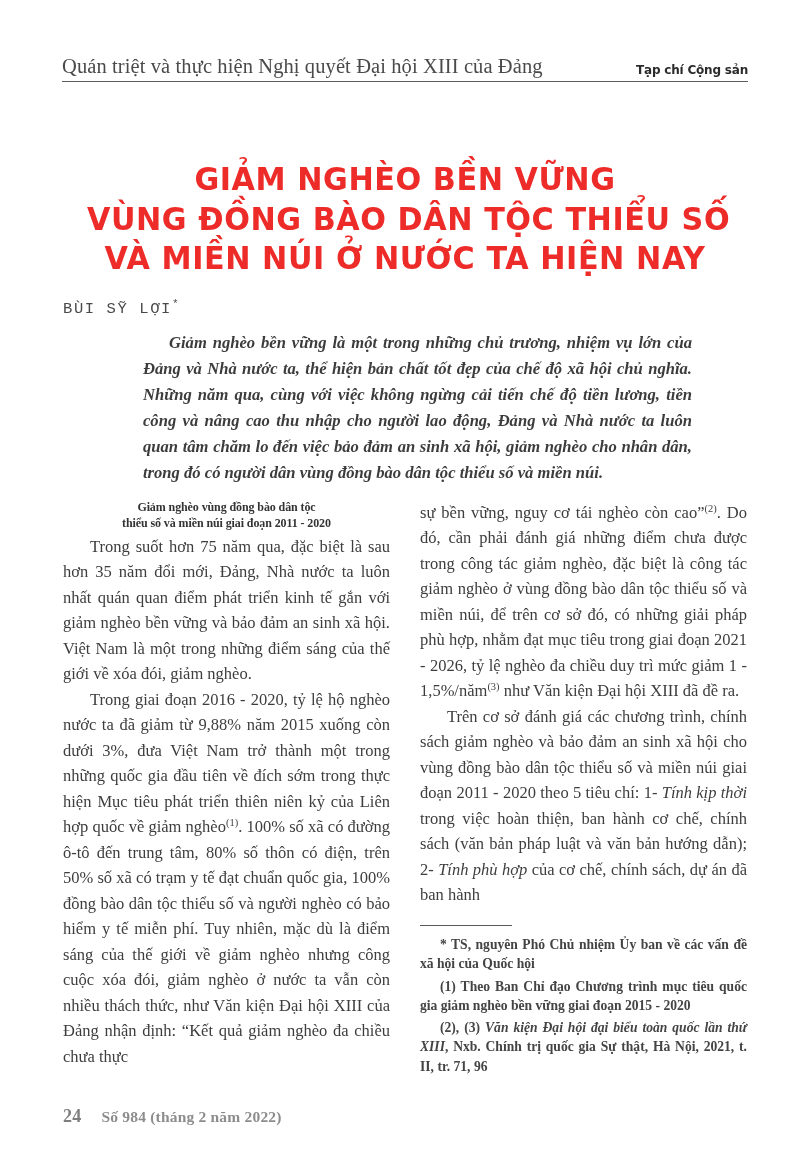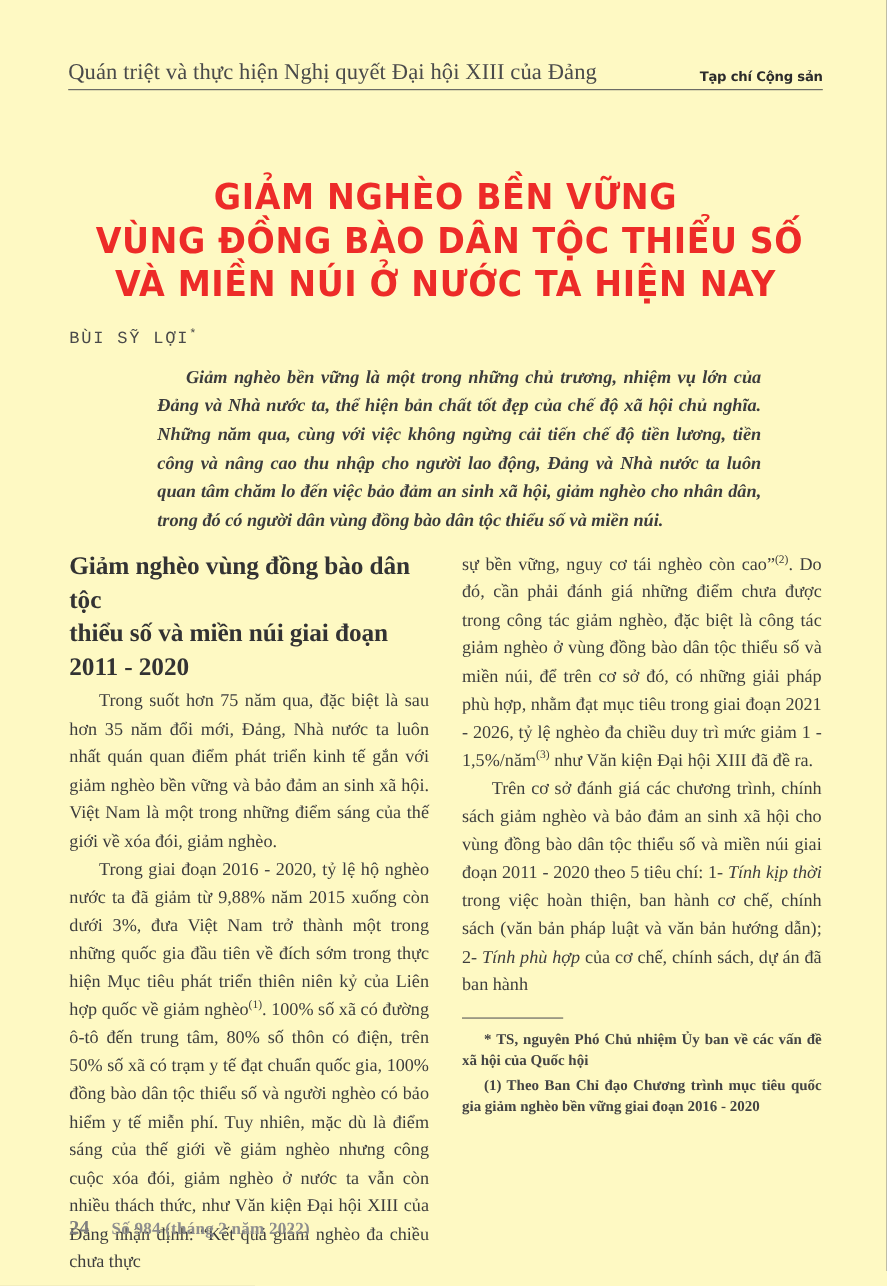--- a/index.html
+++ b/index.html
@@ -5,21 +5,21 @@
   html, body {
     margin: 0;
     padding: 0;
     background: #8a8a8a;
   }
   .page {
     position: relative;
     width: 806px;
     height: 1169px;
     margin: 0 auto;
-    background: #fef9c3;
+    background: #ffffff;
     overflow: hidden;
     font-family: "Liberation Serif", "DejaVu Serif", serif;
     color: #3a3a3a;
   }
   
   .runhead {
     position: absolute;
     left: 62px;
     top: 48px;
     width: 686px;
@@ -109,23 +109,23 @@
     display: flex;
     gap: 30px;
   }
   .col {
     width: 327px;
     position: relative;
   }
   .sec-head {
     font-family: "Liberation Serif", "DejaVu Serif", serif;
     font-weight: bold;
-    font-size: 23px;
+    font-size: 12px;
     line-height: 1.33;
-    text-align: left;
+    text-align: center;
     color: #333;
     margin: 0 0 2px 0;
     letter-spacing: -0.1px;
   }
   p.body {
     margin: 0;
     font-size: 16.5px;
     line-height: 1.545;
     text-align: justify;
     text-indent: 27px;
@@ -209,21 +209,22 @@
       <p class="body"><span>Trong giai đoạn 2016 - 2020, tỷ lệ hộ nghèo nước ta đã giảm từ 9,88% năm 2015 xuống còn dưới 3%, đưa Việt Nam trở thành một trong những quốc gia đầu tiên về đích sớm trong thực hiện Mục tiêu phát triển thiên niên kỷ của Liên hợp quốc về giảm nghèo</span><sup>(1)</sup><span>. 100% số xã có đường ô-tô đến trung tâm, 80% số thôn có điện, trên 50% số xã có trạm y tế đạt chuẩn quốc gia, 100% đồng bào dân tộc thiểu số và người nghèo có bảo hiểm y tế miễn phí. Tuy nhiên, mặc dù là điểm sáng của thế giới về giảm nghèo nhưng công cuộc xóa đói, giảm nghèo ở nước ta vẫn còn nhiều thách thức, như Văn kiện Đại hội XIII của Đảng nhận định: “Kết quả giảm nghèo đa chiều chưa thực</span></p>
     </div>
 
     <div class="col">
       <p class="body" style="text-indent:0"><span>sự bền vững, nguy cơ tái nghèo còn cao”</span><sup>(2)</sup><span>. Do đó, cần phải đánh giá những điểm chưa được trong công tác giảm nghèo, đặc biệt là công tác giảm nghèo ở vùng đồng bào dân tộc thiểu số và miền núi, để trên cơ sở đó, có những giải pháp phù hợp, nhằm đạt mục tiêu trong giai đoạn 2021 - 2026, tỷ lệ nghèo đa chiều duy trì mức giảm 1 - 1,5%/năm</span><sup>(3)</sup><span> như Văn kiện Đại hội XIII đã đề ra.</span></p>
       <p class="body"><span>Trên cơ sở đánh giá các chương trình, chính sách giảm nghèo và bảo đảm an sinh xã hội cho vùng đồng bào dân tộc thiểu số và miền núi giai đoạn 2011 - 2020 theo 5 tiêu chí: 1- </span><span class="it">Tính kịp thời</span><span> trong việc hoàn thiện, ban hành cơ chế, chính sách (văn bản pháp luật và văn bản hướng dẫn); 2- </span><span class="it">Tính phù hợp</span><span> của cơ chế, chính sách, dự án đã ban hành</span></p>
 
       <div class="footnotes">
         <div class="fn-rule"></div>
         <p class="fn"><span>*</span> <span>TS, nguyên Phó Chủ nhiệm Ủy ban về các vấn đề xã hội của Quốc hội</span></p>
-        <p class="fn"><span>(1)</span> <span>Theo Ban Chỉ đạo Chương trình mục tiêu quốc gia giảm nghèo bền vững giai đoạn 2016 - 2020</span></p>
+        <p class="fn"><span>(1)</span> <span>Theo Ban Chỉ đạo Chương trình mục tiêu quốc gia giảm nghèo bền vững giai đoạn 2015 - 2020</span></p>
+        <p class="fn"><span>(2), (3)</span> <span class="it">Văn kiện Đại hội đại biểu toàn quốc lần thứ XIII</span><span>, Nxb. Chính trị quốc gia Sự thật, Hà Nội, 2021, t. II, tr. 71, 96</span></p>
       </div>
     </div>
   </div>
 
   <div class="footer">
     <span class="pageno">24</span><span>Số 984 (tháng 2 năm 2022)</span>
   </div>
 
 </div>
 

